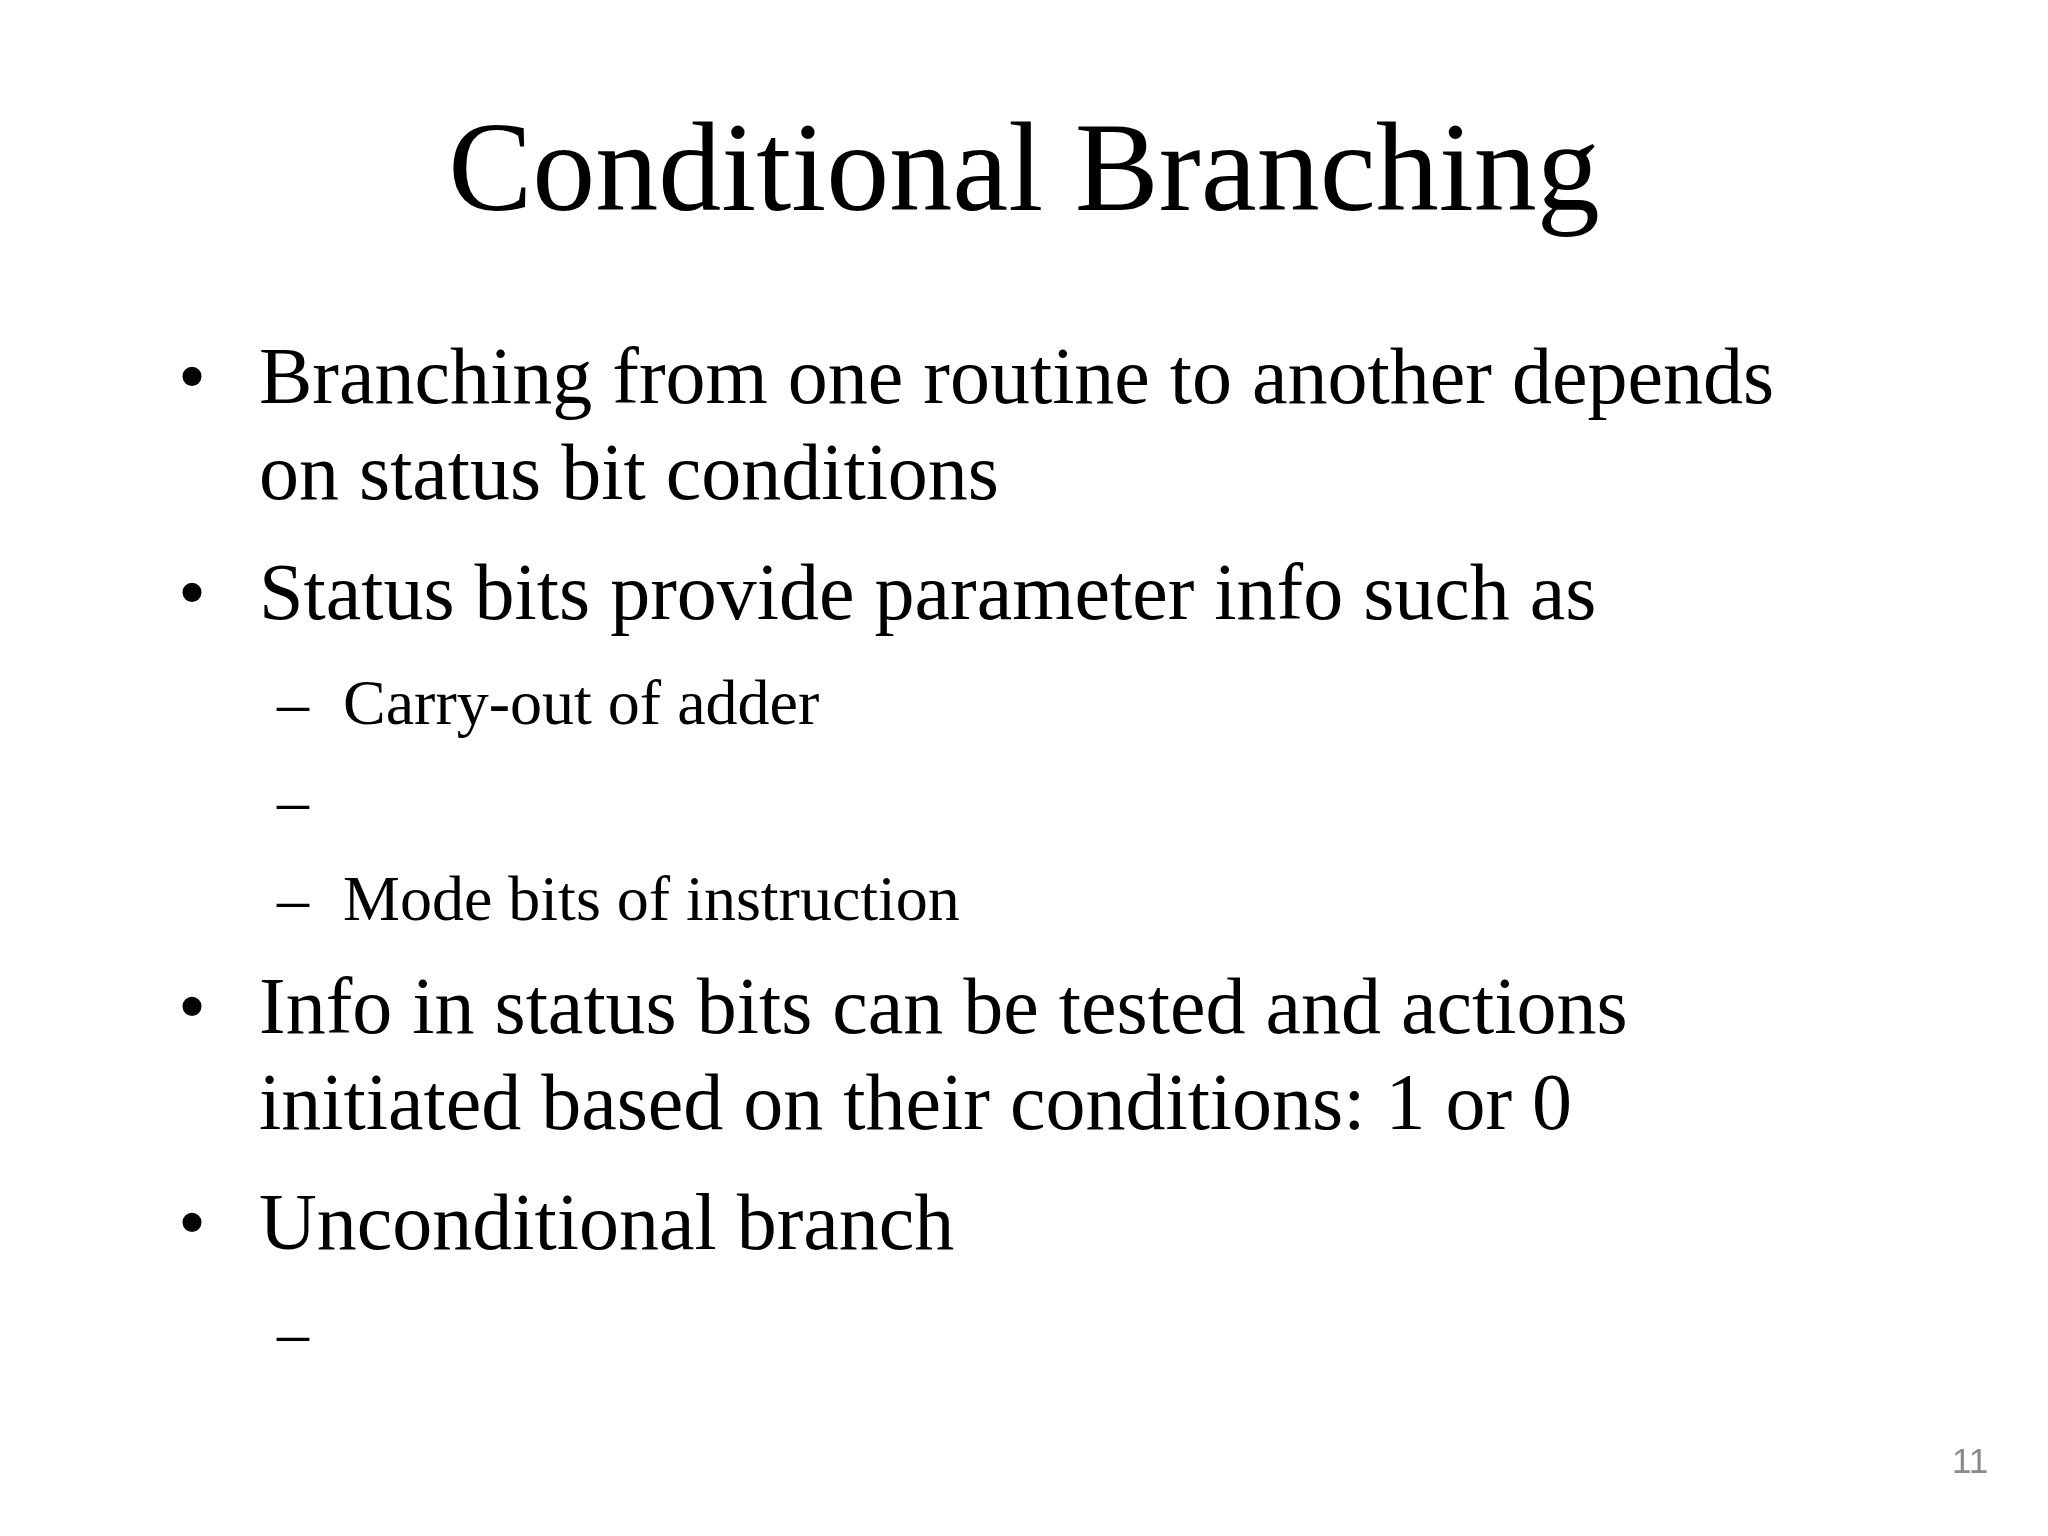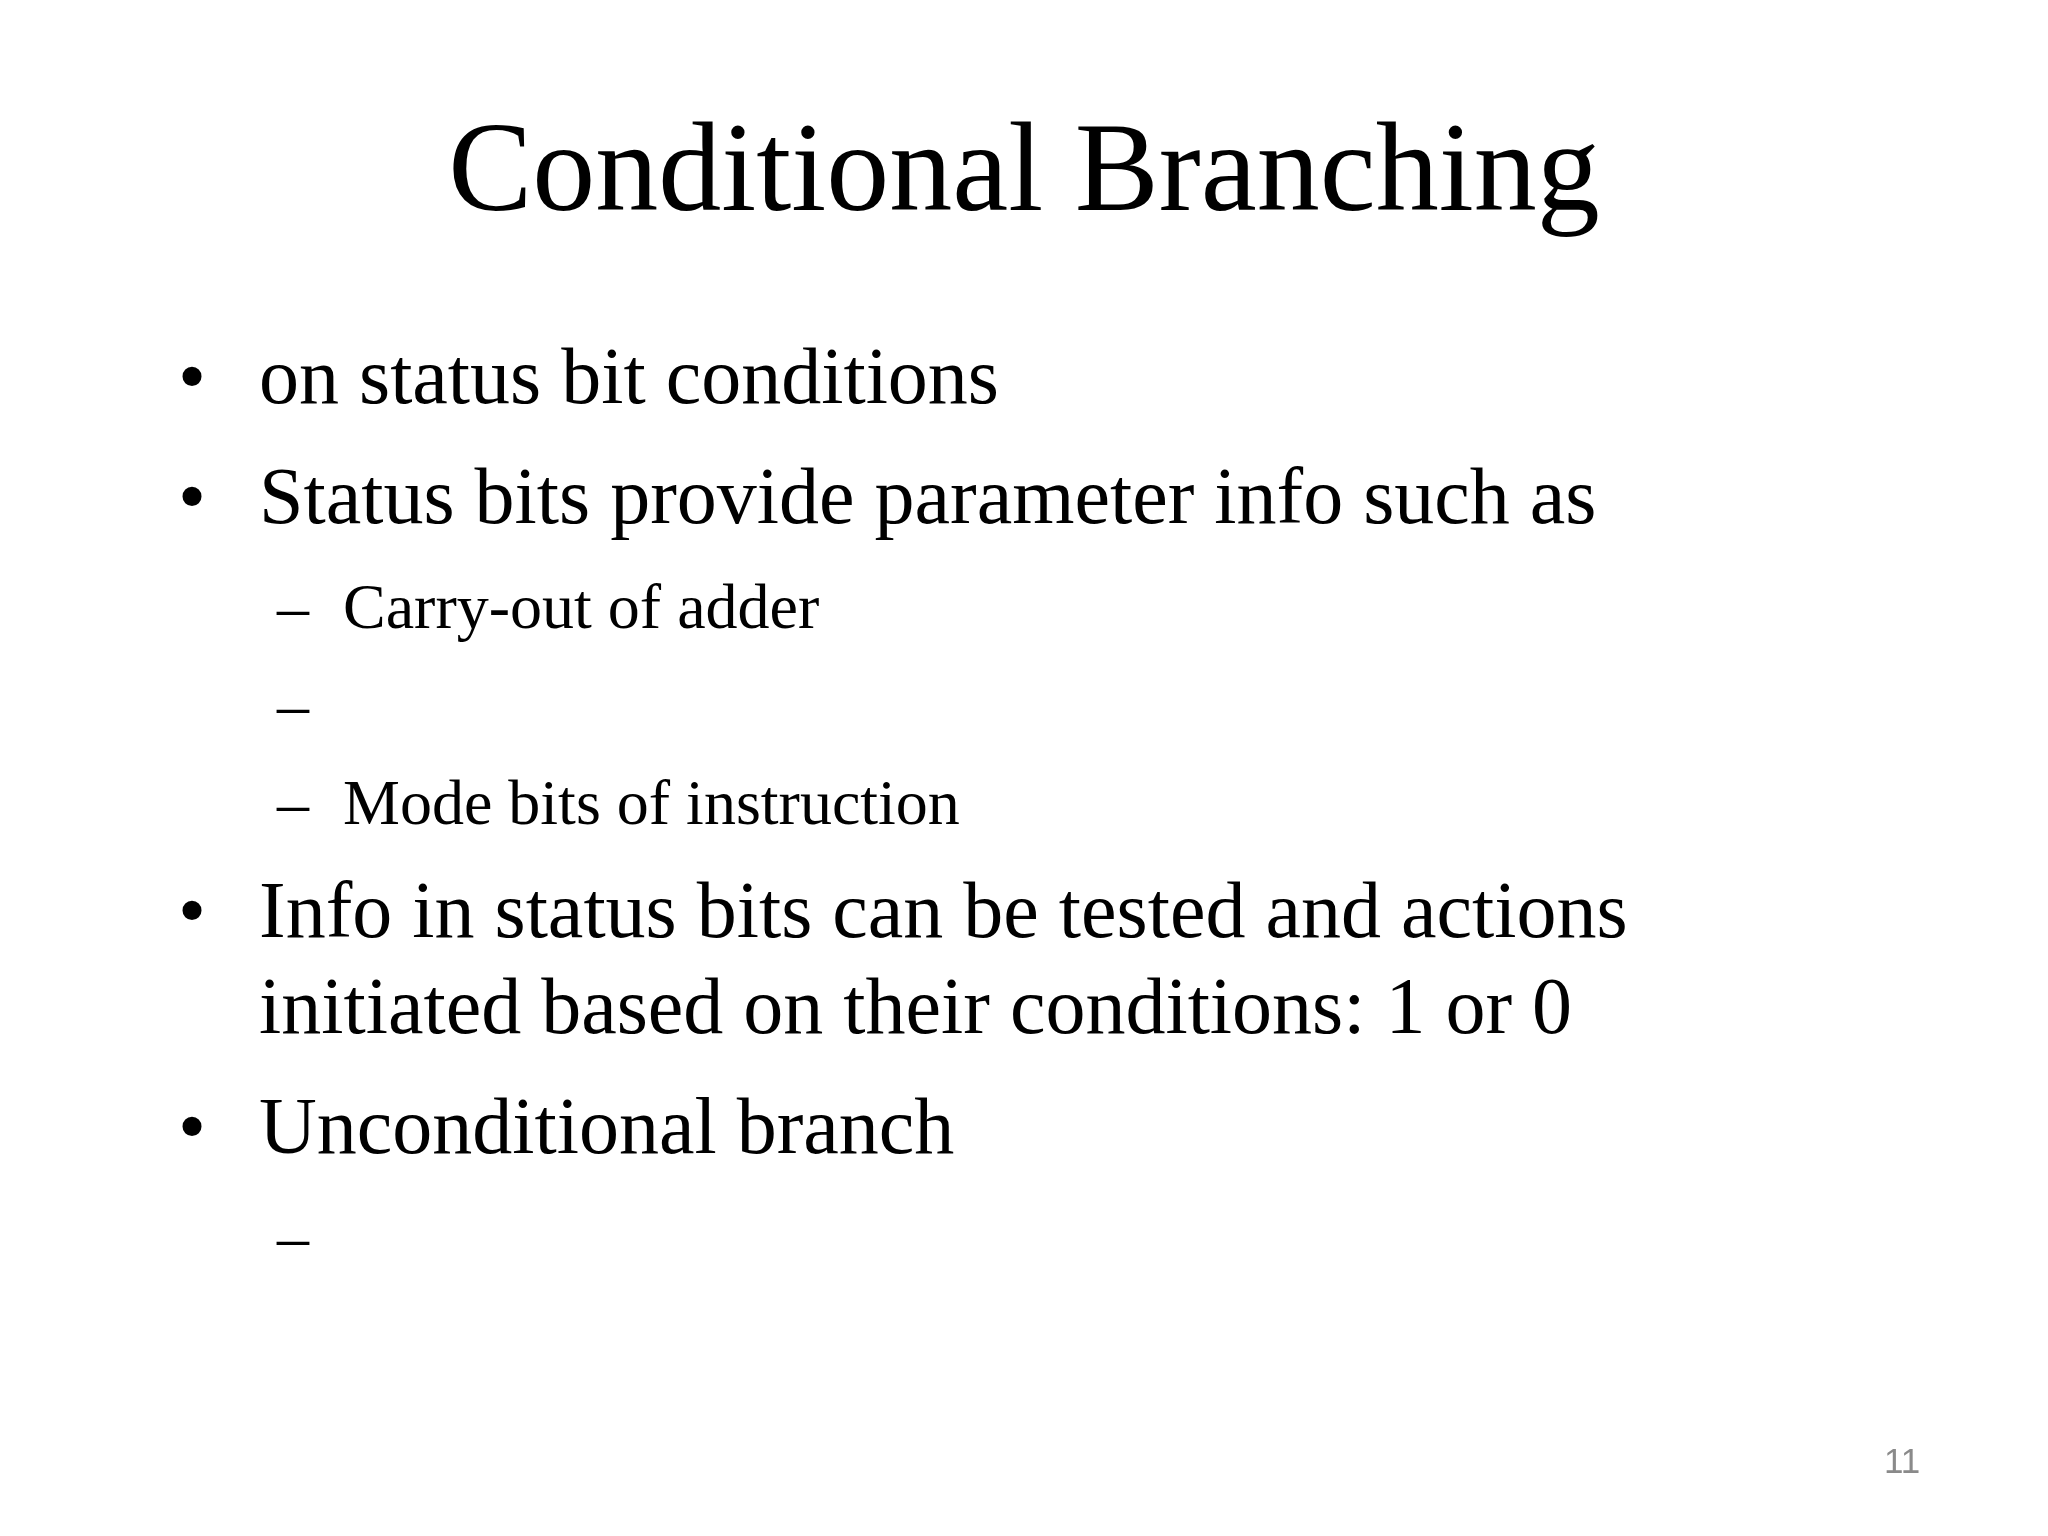--- a/index.html
+++ b/index.html
@@ -61,40 +61,41 @@
     font-size: 64px;
     line-height: 78px;
     margin-bottom: 20px;
   }
   .item.l2 .marker {
     width: 66px;
     box-sizing: border-box;
   }
   .page-number {
     position: absolute;
-    left: 1884px;
+    left: 1952px;
     top: 1442px;
     font-family: "Liberation Sans", "DejaVu Sans", sans-serif;
     font-size: 35px;
     line-height: 1.1;
     color: #8a8a8a;
   }
 </style>
 </head>
 <body>
 
 <div class="slide">
 
   <h1 class="slide-title">Conditional Branching</h1>
 
   <div class="content">
 
     <div class="item l1">
       <span class="marker">•</span>
       <div class="lines">
+        <div class="line">Branching from one routine to another depends</div>
         <div class="line">on status bit conditions</div>
       </div>
     </div>
 
     <div class="item l1">
       <span class="marker">•</span>
       <div class="lines">
         <div class="line">Status bits provide parameter info such as</div>
       </div>
     </div>

